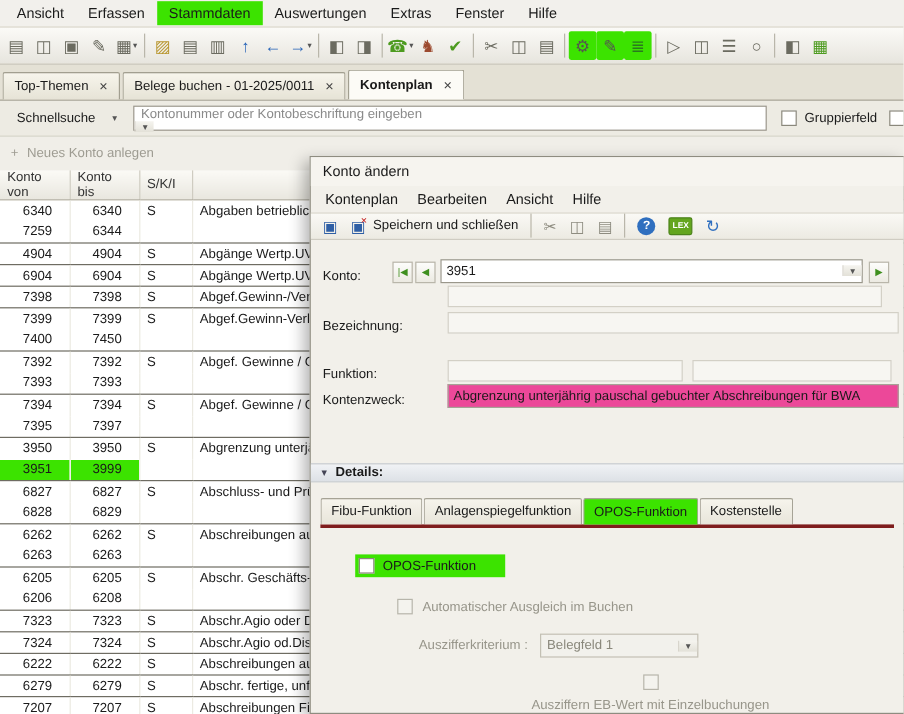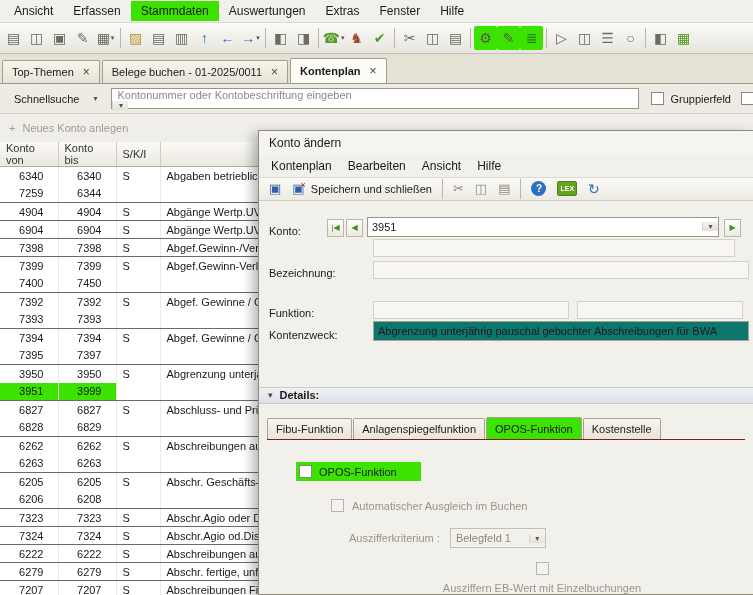--- a/index.html
+++ b/index.html
@@ -72,39 +72,39 @@
   .navbtn { min-width:17px; height:18px; border:1px solid #b9b6aa; background:linear-gradient(#fdfdfb,#eceae2); color:#3f8f1f; font-size:8px; display:flex; align-items:center; justify-content:center; margin-right:2px; padding:0 2px; }
   .konto-input { flex:0 0 352px; height:20px; border:1px solid #9a978b; background:#fff; display:flex; align-items:center; padding-left:4px; margin-left:2px; }
   .konto-value { flex:1; font-size:11px; }
   .navbtn.next { margin-left:auto; margin-right:4px; }
   .fields-col { flex:1; display:flex; flex-direction:column; gap:4px; }
   .dfield { height:18px; border:1px solid #d3d0c6; background:#f7f6f2; }
   .dfield.w1 { margin-right:10px; }
   .dfield.w2 { margin-right:-4px; }
   .funk-fields { flex:1; display:flex; gap:8px; }
   .funk-fields .dfield.a { width:196px; } .funk-fields .dfield.b { width:166px; }
-  .zweck-field { flex:1; height:20px; border:1px solid #a5a296; background:#0f766e; font-size:11px; padding:3px 4px; margin-right:-4px; white-space:nowrap; overflow:hidden; }
+  .zweck-field { flex:1; height:20px; border:1px solid #a5a296; background:#ec4899; font-size:11px; padding:3px 4px; margin-right:-4px; white-space:nowrap; overflow:hidden; }
   .mt22 { margin-top:22px; }
 
   
   .details-header { margin-top:44px; height:20px; background:linear-gradient(#f0f2f5,#dde1e6); border-top:1px solid #c8ccd2; border-bottom:1px solid #c8ccd2; display:flex; align-items:center; gap:7px; padding:0 9px; font-size:11px; }
   .chev { font-size:9px; color:#445; }
-  .dlg-tabs { display:flex; align-items:flex-end; margin:13px 8px 0; border-bottom:1px solid #7f1d1d; }
+  .dlg-tabs { display:flex; margin:13px 8px 0; border-bottom:3px solid #7f1d1d; }
   .dtab { padding:4px 8px; font-size:11px; border:1px solid #a6a396; border-bottom:none; background:linear-gradient(#f6f4ec,#e8e5da); margin-right:1px; border-radius:2px 2px 0 0; }
   .dtab.active { background:#f2f0ea; padding-top:5px; }
   .dlg-panel { padding:22px 0 0 37px; flex:1; }
   .cbrow { display:flex; align-items:center; gap:7px; }
   .cblabel { font-size:11px; }
   .dis { color:#97958a; }
   .hlwrap { background:#3ce300; display:inline-flex; align-items:center; gap:7px; padding:3px 24px 3px 3px; }
   .row-opos { margin-bottom:18px; }
   .row-auto { margin-left:35px; margin-bottom:16px;gap:8px; }
   .row-krit { margin-left:53px; margin-bottom:14px; display:flex; align-items:center; gap:10px; }
   .row-eb { margin-left:35px;flex-direction:column; }
-  .ddselect { width:96px; height:20px; border:1px solid #c3c0b4; background:#f2f1ec; display:flex; align-items:center; }
+  .ddselect { width:132px; height:20px; border:1px solid #c3c0b4; background:#f2f1ec; display:flex; align-items:center; }
   .ddselect .val { flex:1; padding:0 5px; font-size:11px; color:#8a887c; }
 </style>
 </head>
 <body>
 
 <div class="menubar">
     <div class="menu-item">Ansicht</div>
     <div class="menu-item">Erfassen</div>
     <div class="menu-item hl-bg">Stammdaten</div>
     <div class="menu-item">Auswertungen</div>

